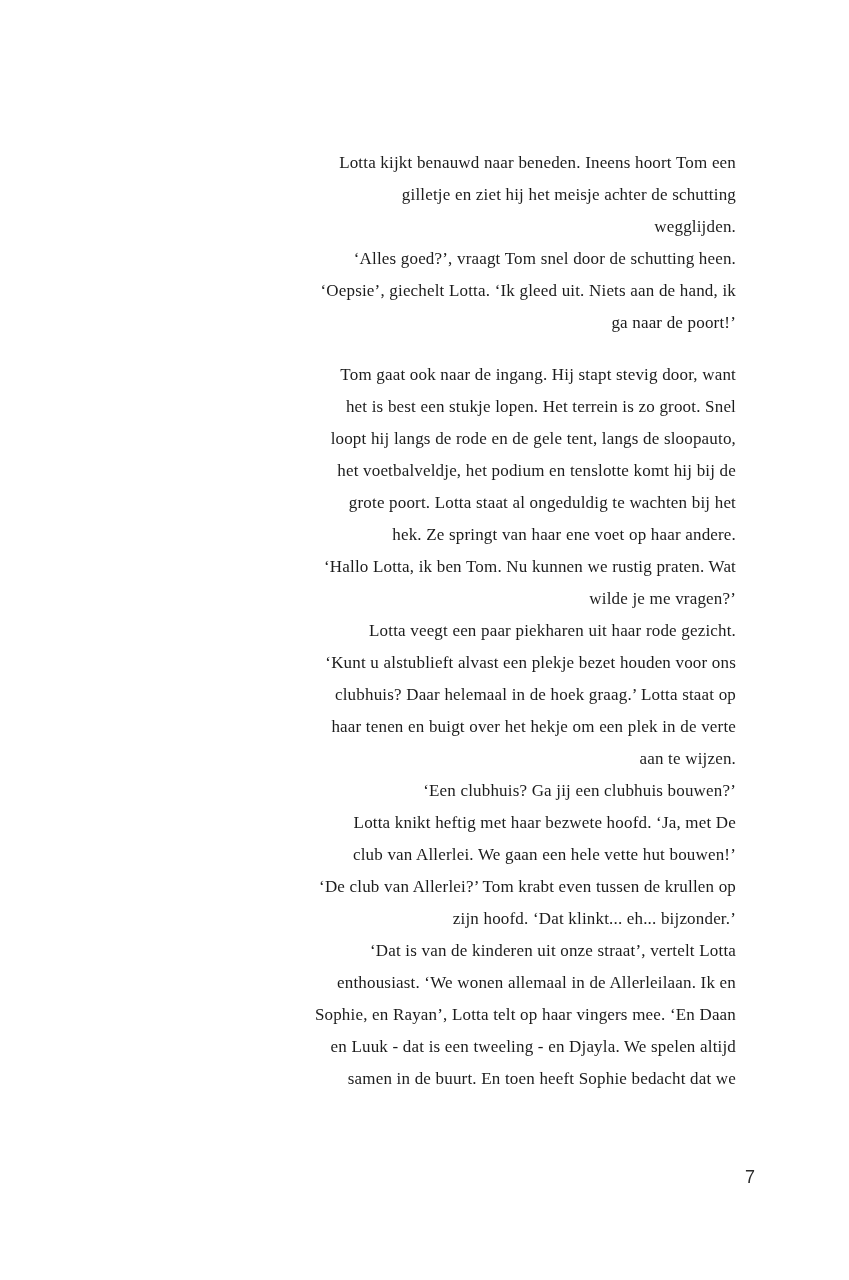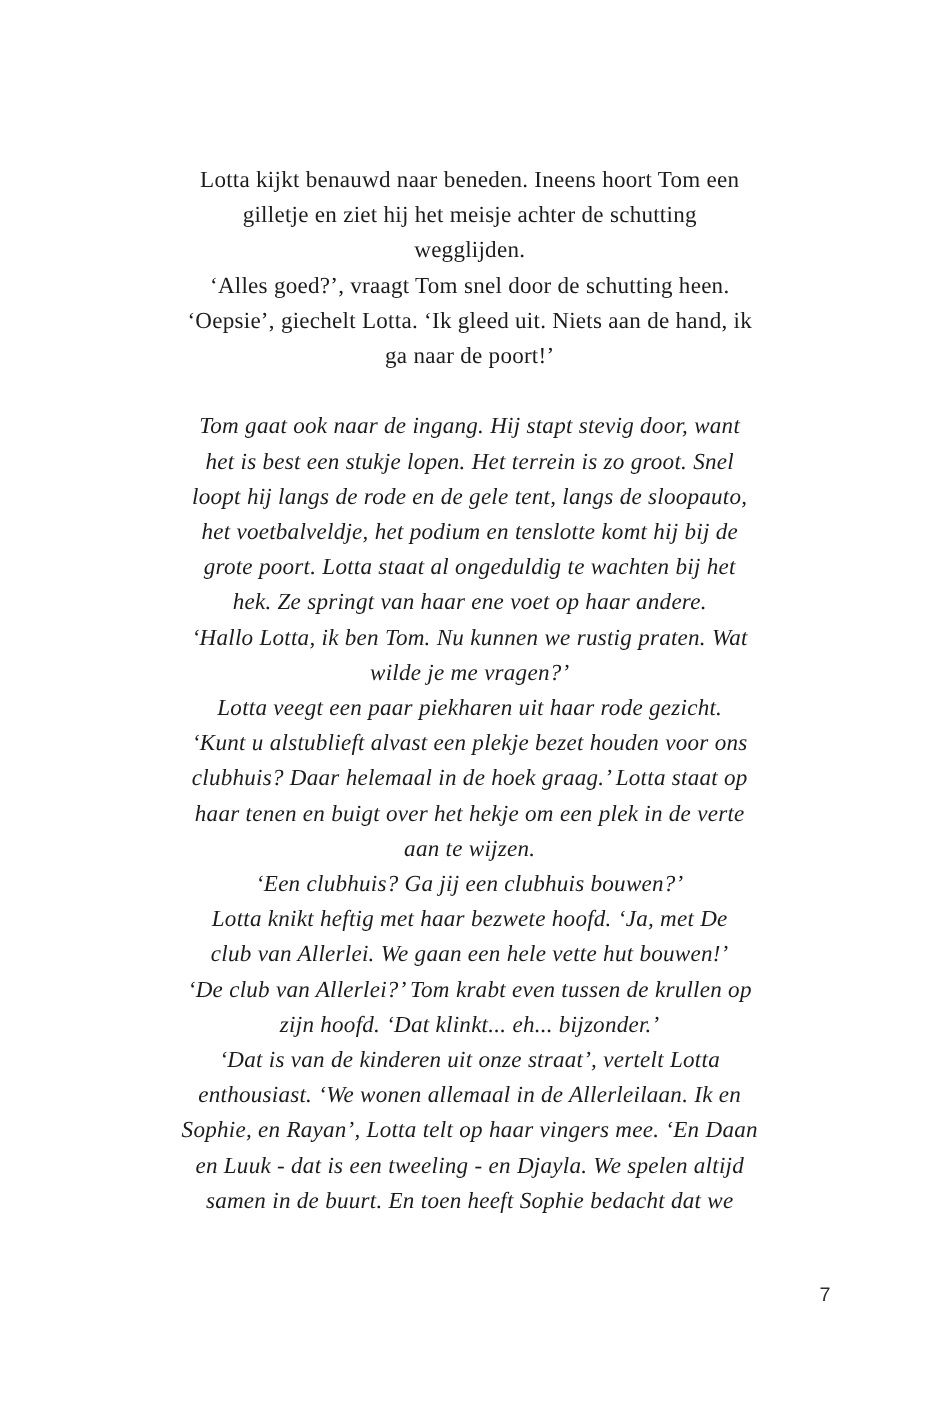--- a/index.html
+++ b/index.html
@@ -20,33 +20,32 @@
   .text-column {
     position: absolute;
     left: 118px;
     top: 147px;
     width: 618px;
   }
 
   .para {
     margin: 0;
     font-family: "Liberation Serif", "DejaVu Serif", serif;
-    font-size: 21px;
+    font-size: 17px;
     line-height: 32px;
     color: #1c1c1c;
-    text-align: center;
+    text-align: right;
     white-space: pre-wrap;
     letter-spacing: 0.01em;
     word-spacing: 0.005em;
     -webkit-font-smoothing: antialiased;
   }
 
   .para + .para {
-    margin-top: 32px;
-    font-style: italic;
+    margin-top: 20px;
   }
 
   .page-number {
     position: absolute;
     left: 600px;
     top: 1166px;
     width: 155px;
     text-align: right;
     font-family: "Liberation Sans", "DejaVu Sans", sans-serif;
     font-size: 18px;

